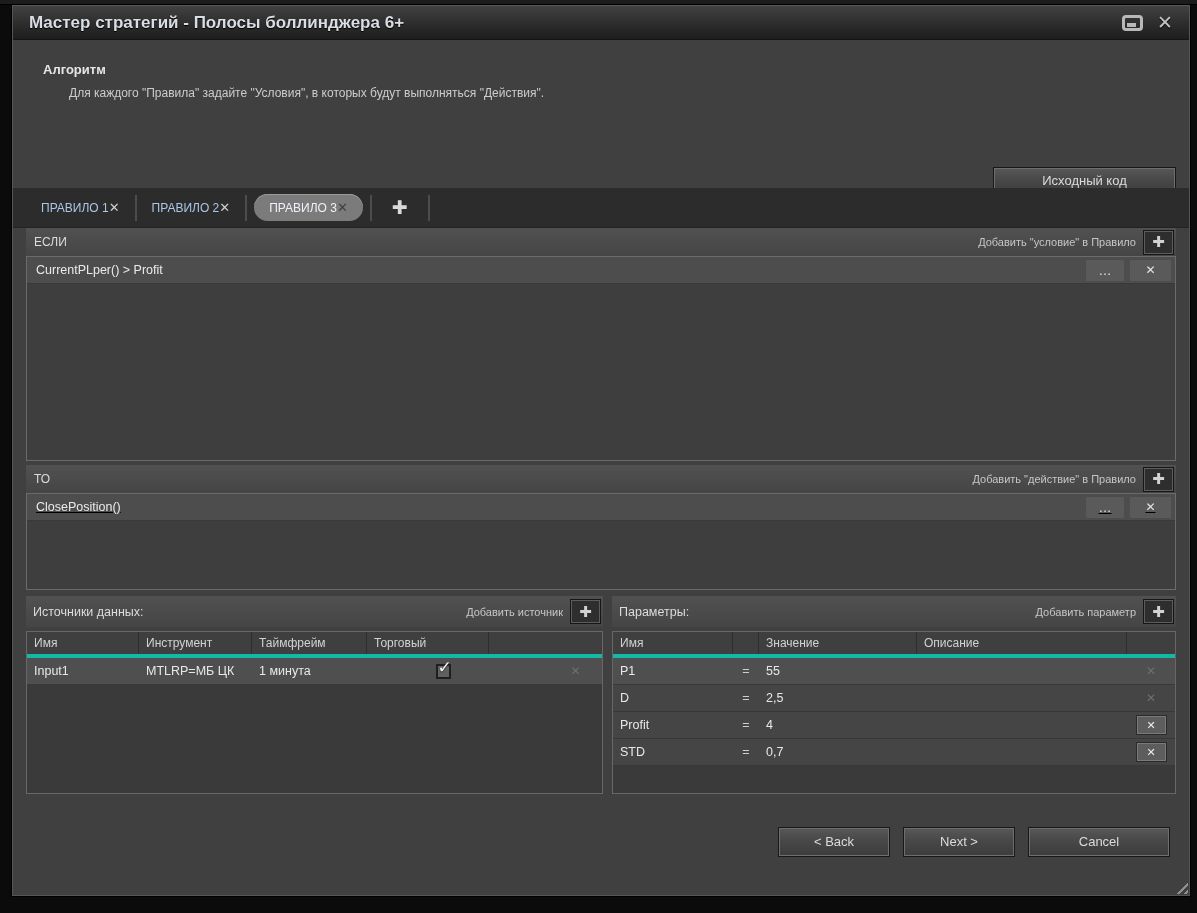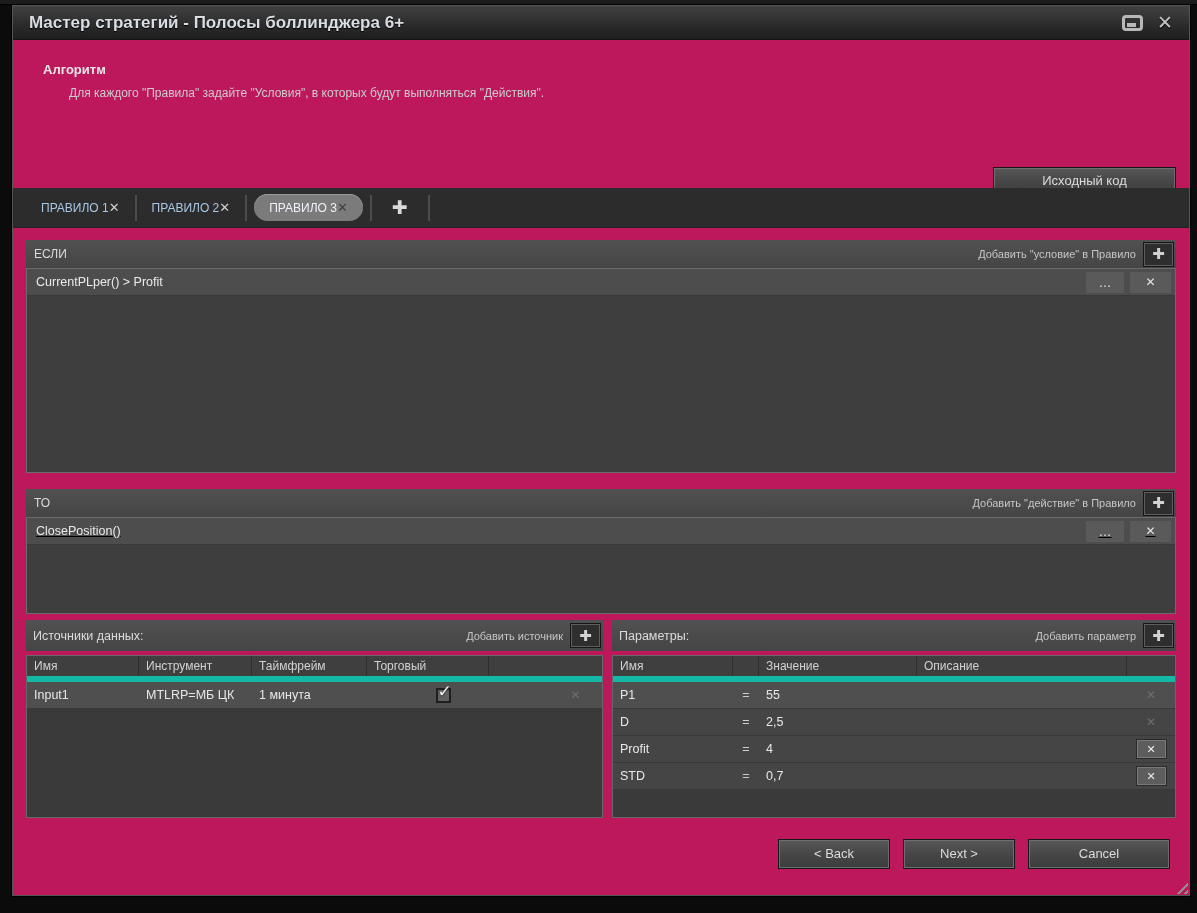--- a/index.html
+++ b/index.html
@@ -1,21 +1,21 @@
 <!DOCTYPE html>
 <html><head>
 <meta charset="utf-8">
 <style>
   * { margin:0; padding:0; box-sizing:border-box; font-family:"Liberation Sans","DejaVu Sans",sans-serif; }
   html,body { width:1197px; height:913px; background:#0b0b0b; overflow:hidden; position:relative; }
 
   .top-strip { position:absolute; left:0; top:0; width:1197px; height:5px; background:#1c1c1c; border-bottom:1px solid #000; }
 
   .dialog { position:absolute; left:12px; top:5px; width:1178px; height:891px;
-            background:#be185d; border:1px solid #565656; box-shadow:0 0 0 1px #000;
+            background:#404040; border:1px solid #565656; box-shadow:0 0 0 1px #000;
             display:flex; flex-direction:column; }
 
   
   .titlebar { flex:none; height:34px; background:linear-gradient(#414141,#272727 70%,#1e1e1e);
               border-bottom:1px solid #151515; display:flex; align-items:center; padding:0 16px; }
   .title { font-size:17px; font-weight:bold; color:#d9dee4; text-shadow:0 1px 1px #000; }
   .win-controls { margin-left:auto; display:flex; align-items:center; gap:14px; }
   .min-btn { width:21px; height:16px; border:3px solid #b8b8b8; border-radius:4px; position:relative; cursor:pointer; }
   .min-btn::after { content:""; position:absolute; left:2px; bottom:1px; width:9px; height:4px; background:#b8b8b8; }
   .close-btn { font-size:19px; font-weight:bold; color:#c2c2c2; line-height:16px; cursor:pointer; text-shadow:0 1px 1px #000; }
@@ -41,21 +41,21 @@
          font-size:12px; color:#a9c7e6; cursor:pointer; }
   .tab .tab-x { color:#cfcfcf; font-weight:bold; font-size:13px; }
   .tab.active { background:#7b7b7b; border-radius:14px; height:27px; color:#eef2f8;
                 margin:0 7px; box-shadow:inset 0 1px 0 #999; }
   .tab.active .tab-x { color:#3f3f3f; }
   .tab-sep { width:2px; height:26px; background:#4c4c4c; }
   .tab-plus { padding:0 20px; font-size:19px; color:#d9d9d9; font-weight:bold; cursor:pointer; }
 
   
   .sec-header { flex:none; height:28px; background:linear-gradient(#515151,#454545);
-                display:flex; align-items:center; padding:0 2px 0 8px;margin-top:12px; }
+                display:flex; align-items:center; padding:0 2px 0 8px; }
   .sec-title { font-size:12px; color:#dcdcdc; }
   .add-label { margin-left:auto; font-size:11px; color:#c6c6c6; margin-right:7px; }
   .plus-btn { width:31px; height:25px; background:#2e2e2e; border:1px solid #161616;
               box-shadow:inset 0 0 0 1px #5d5d5d; color:#d2d2d2; font-size:15px; font-weight:bold;
               display:flex; align-items:center; justify-content:center; cursor:pointer; }
 
   .list-panel { background:#3e3e3e; border:1px solid #6b6b6b; overflow:hidden; }
   .if-list  { flex:none; height:205px; }
   .then-list{ flex:none; height:97px;text-decoration:underline; }
   .rule-row { height:27px; background:#4d4d4d; border-bottom:1px solid #393939;
@@ -71,21 +71,21 @@
   
   .bottom { flex:none; height:198px; display:flex; gap:9px; }
   .panel { display:flex; flex-direction:column; }
   .sources-panel { flex:none; width:577px; }
   .params-panel  { flex:1; }
   .panel-hdr { flex:none; height:31px; background:linear-gradient(#515151,#454545);
                display:flex; align-items:center; padding:0 2px 0 7px; }
   .panel-title { font-size:12.5px; color:#dcdcdc; }
 
   .tbl { flex:1; background:#3a3a3a; border:1px solid #676767; display:flex; flex-direction:column; margin-top:4px; }
-  .thead { flex:none; height:26px; display:flex; background:#3f3f3f; border-bottom:6px solid #14b8a6; }
+  .thead { flex:none; height:26px; display:flex; background:#3f3f3f; border-bottom:4px solid #14b8a6; }
   .th { display:flex; align-items:center; padding-left:7px; font-size:12px; color:#d2d2d2;
         border-right:1px solid #2e2e2e; }
   .trow { flex:none; height:27px; display:flex; border-bottom:1px solid #383838; background:#454545; cursor:default; }
   .trow.sel { background:#4f4f4f; }
   .td { display:flex; align-items:center; padding-left:7px; font-size:12.5px; color:#e8e8e8; }
 
   
   .c-name{width:112px;} .c-inst{width:113px;} .c-tf{width:115px;} .c-trd{width:122px;} .c-del{flex:1; border-right:none;}
   .td.c-trd { justify-content:center; padding-left:30px; }
   .td.c-del { justify-content:center; padding-left:60px; }

